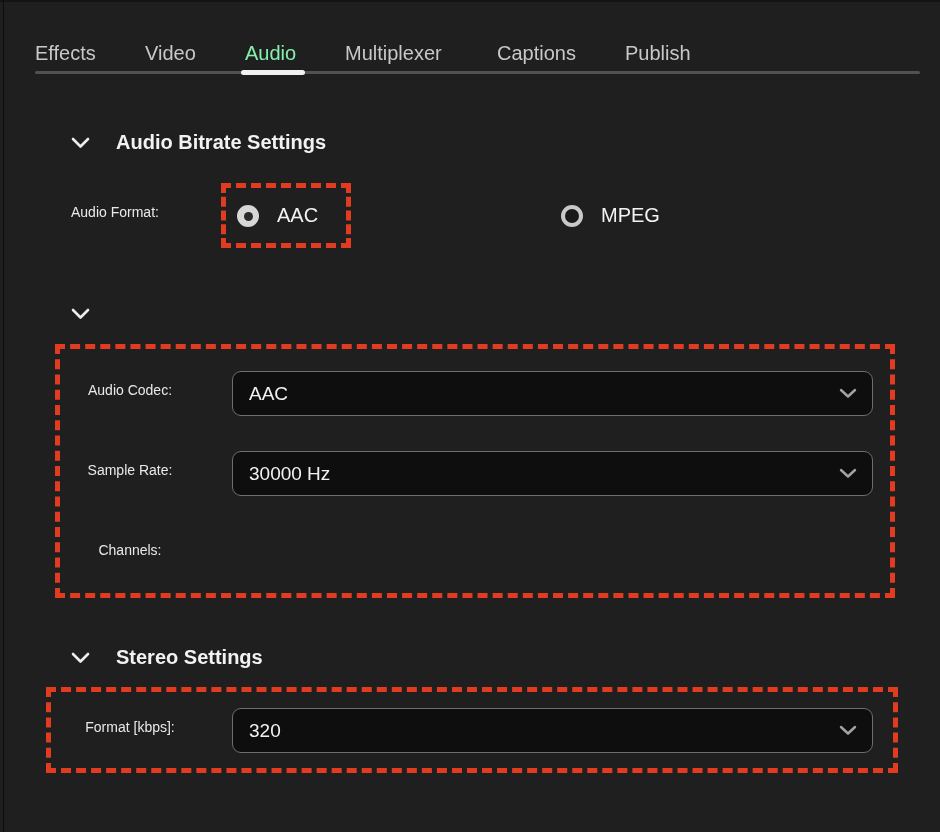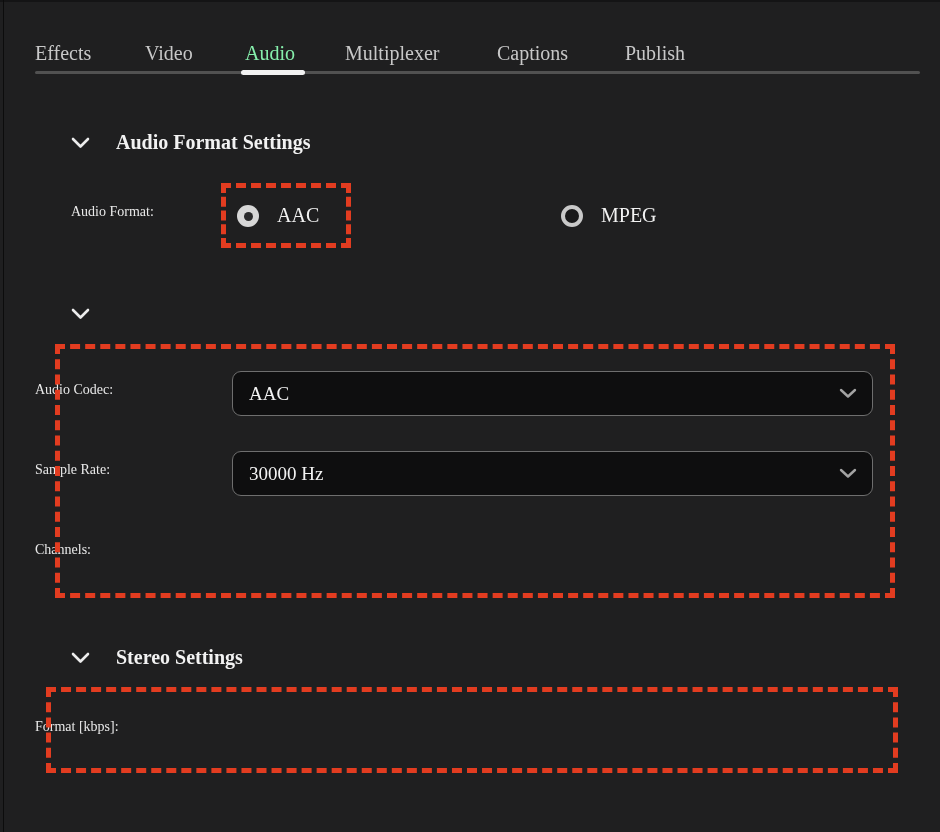--- a/index.html
+++ b/index.html
@@ -1,18 +1,18 @@
 <!DOCTYPE html>
 <html><head>
 <meta charset="utf-8">
 <style>
   html,body{margin:0;padding:0;background:#1f1f20;}
   .screen{
     position:relative;width:940px;height:832px;overflow:hidden;
-    background:#1f1f20;font-family:Liberation Serif, serif;
+    background:#1f1f20;font-family:Liberation Sans, sans-serif;
     -webkit-font-smoothing:antialiased;
   }
   .top-edge{position:absolute;top:0;left:0;right:0;height:2px;background:#141415;}
   .left-edge{position:absolute;top:0;left:3px;width:1px;bottom:0;background:#0c0c0c;}
 
   
   .tab{position:absolute;top:42px;font-size:20px;color:#c8c8c8;cursor:default;white-space:nowrap;}
   .tab.active{color:#86efac;}
   .tab-effects{left:35px}.tab-video{left:145px}.tab-audio{left:245px}
   .tab-multiplexer{left:345px}.tab-captions{left:497px}.tab-publish{left:625px}
@@ -21,21 +21,21 @@
 
   
   .section-header{position:absolute;left:71px;display:flex;align-items:center;gap:26px;
     color:#f2f2f2;font-weight:bold;font-size:20px;white-space:nowrap;}
   .sh1{top:131px}.sh2{top:308px}.sh3{top:646px}
   .section-header svg{flex:0 0 auto;}
 
   
   .field-label{position:absolute;font-size:14px;color:#e9e9e9;white-space:nowrap;}
   .lbl-audio-format{left:71px;top:204px;}
-  .lbl-right{left:35px;width:190px;text-align:left;}
+  .lbl-right{left:35px;width:190px;text-align:center;}
   .lbl-audio-codec{top:382px;}
   .lbl-sample-rate{top:462px;}
   .lbl-channels{top:542px;}
   .lbl-bitrate{top:719px;}
 
   
   .dropdown{position:absolute;left:232px;width:641px;height:45px;box-sizing:border-box;
     background:#0e0e0f;border:1.5px solid #6e6e6e;border-radius:9px;
     display:flex;align-items:center;padding:0 15px 0 16px;cursor:default;}
   .dropdown .value{font-size:19px;color:#f2f2f2;white-space:nowrap;}
@@ -69,21 +69,21 @@
   <span class="tab tab-multiplexer">Multiplexer</span>
   <span class="tab tab-captions">Captions</span>
   <span class="tab tab-publish">Publish</span>
   <div class="tabs-underline"></div>
   <div class="tabs-active-indicator"></div>
 
   <div class="section-header sh1">
     <svg width="19" height="12" viewBox="0 0 19 12">
         <polyline points="2,2 9.5,9.5 17,2" fill="none" stroke="#ececec" stroke-width="2.6" stroke-linecap="round" stroke-linejoin="round"></polyline>
       </svg>
-    <span>Audio Format Settings</span>
+    <span>Audio Bitrate Settings</span>
   </div>
 
   <span class="field-label lbl-audio-format">Audio Format:</span>
 
   <div class="radio selected">
       <span class="dot"></span>
     </div>
   <span class="radio-label rl-aac">AAC</span>
 
   <div class="radio unselected"></div>
@@ -118,17 +118,25 @@
   <span class="field-label lbl-right lbl-channels">Channels:</span>
 
   <div class="section-header sh3">
     <svg width="19" height="12" viewBox="0 0 19 12">
         <polyline points="2,2 9.5,9.5 17,2" fill="none" stroke="#ececec" stroke-width="2.6" stroke-linecap="round" stroke-linejoin="round"></polyline>
       </svg>
     <span>Stereo Settings</span>
   </div>
 
   <span class="field-label lbl-right lbl-bitrate">Format [kbps]:</span>
+  <div class="dropdown dd-bitrate">
+    <span class="value">320</span>
+    <span class="chev">
+        <svg width="18" height="11" viewBox="0 0 18 11">
+          <polyline points="2,2 9,8.5 16,2" fill="none" stroke="#a3a3a3" stroke-width="2.4" stroke-linecap="round" stroke-linejoin="round"></polyline>
+        </svg>
+      </span>
+  </div>
 
   <div class="ann ann1"></div>
   <div class="ann ann2"></div>
   <div class="ann ann3"></div>
 </div>
 
 </body></html>

